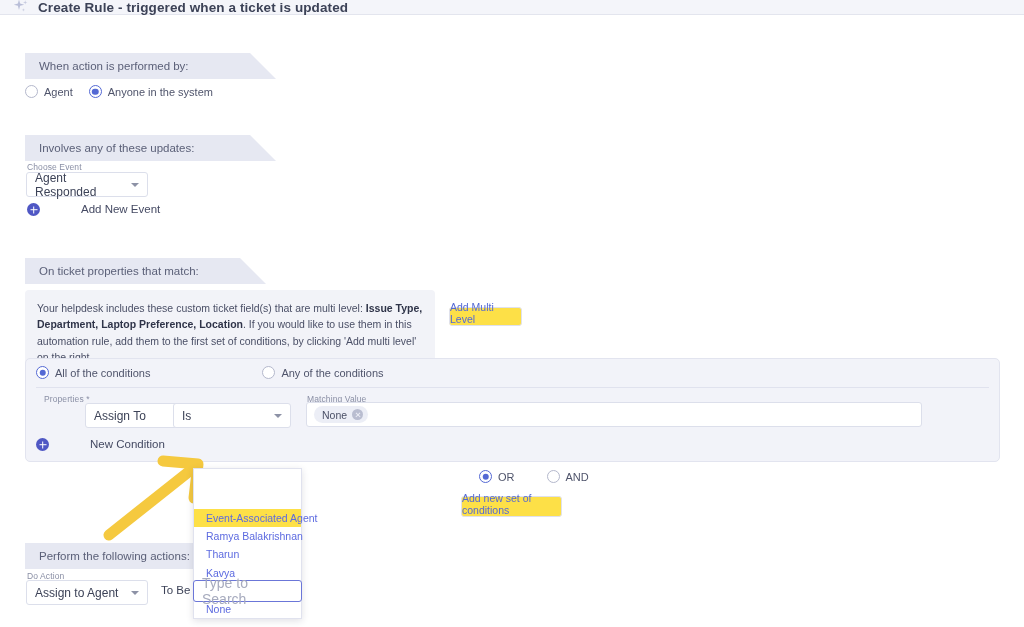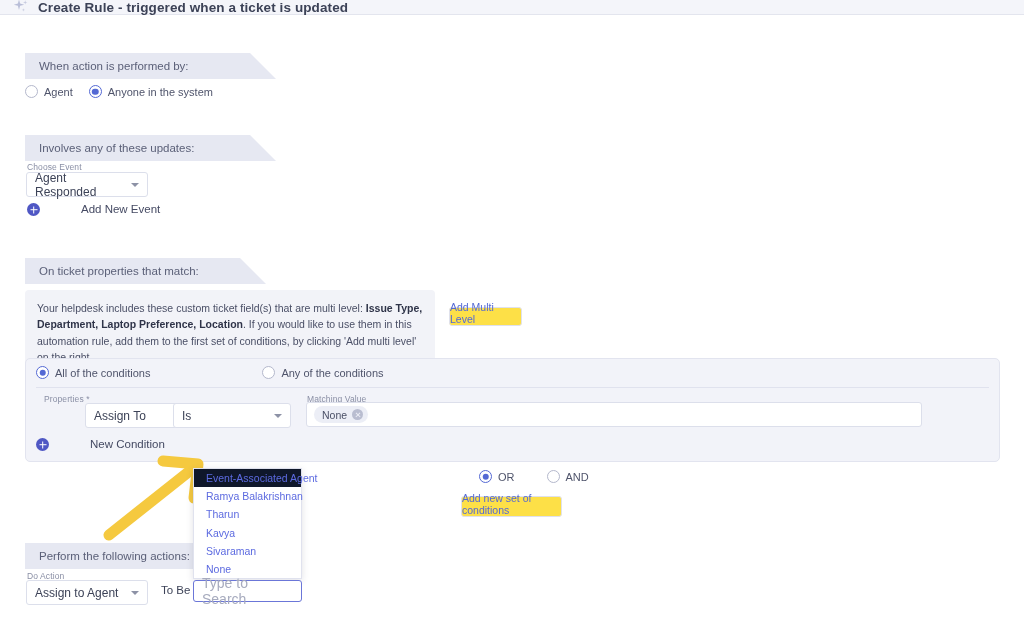--- a/index.html
+++ b/index.html
@@ -204,21 +204,21 @@
   }
   .dd-item {
     font-size: 10.5px;
     color: #5c6ae0;
     height: 18.2px;
     line-height: 18.2px;
     padding-left: 12px;
     cursor: pointer;
     white-space: nowrap;
   }
-  .dd-item.active { background: #0f172a; }
+  .dd-item.active { background: #fde047; margin-top: 40px; }
 
   
   .search-input {
     position: absolute;
     background: #fff;
     border: 1.2px solid #6b76d8;
     border-radius: 3px;
     height: 22px;
     font-size: 14px;
     color: #a7abbe;

